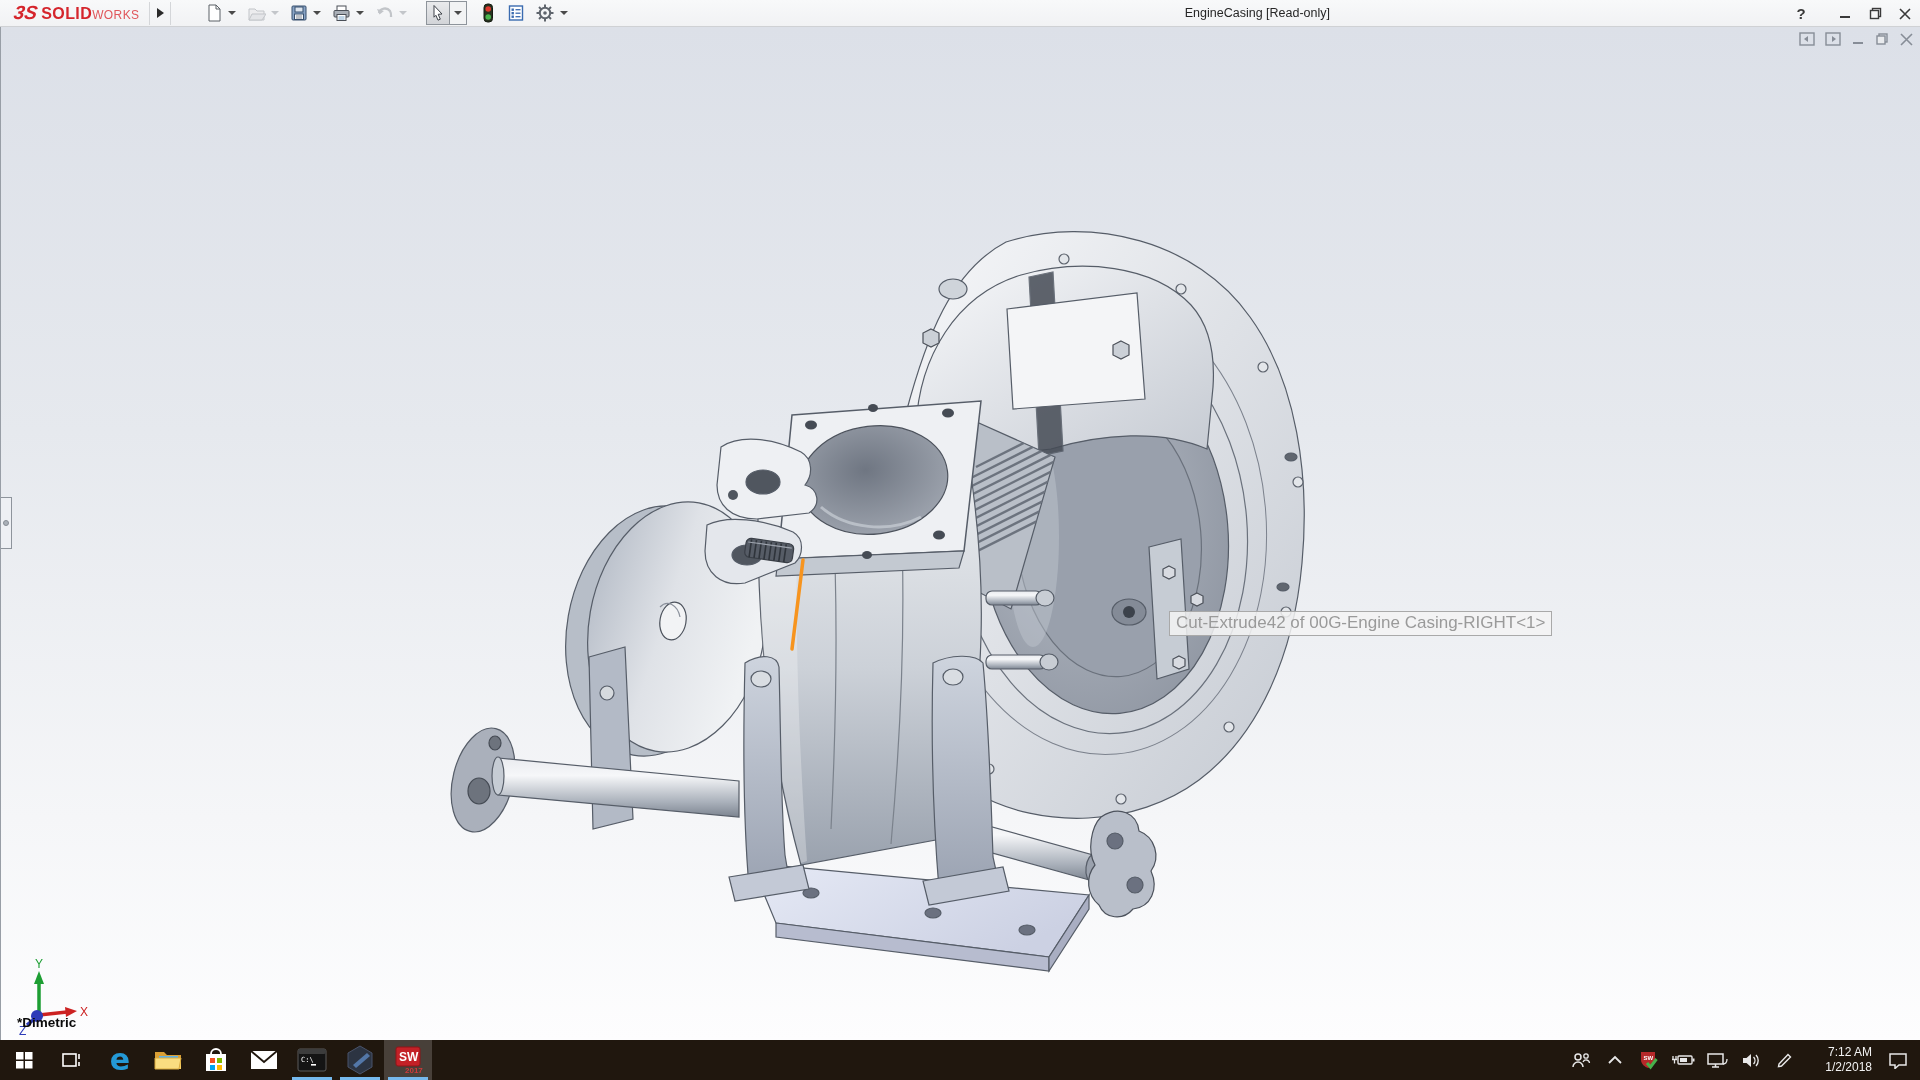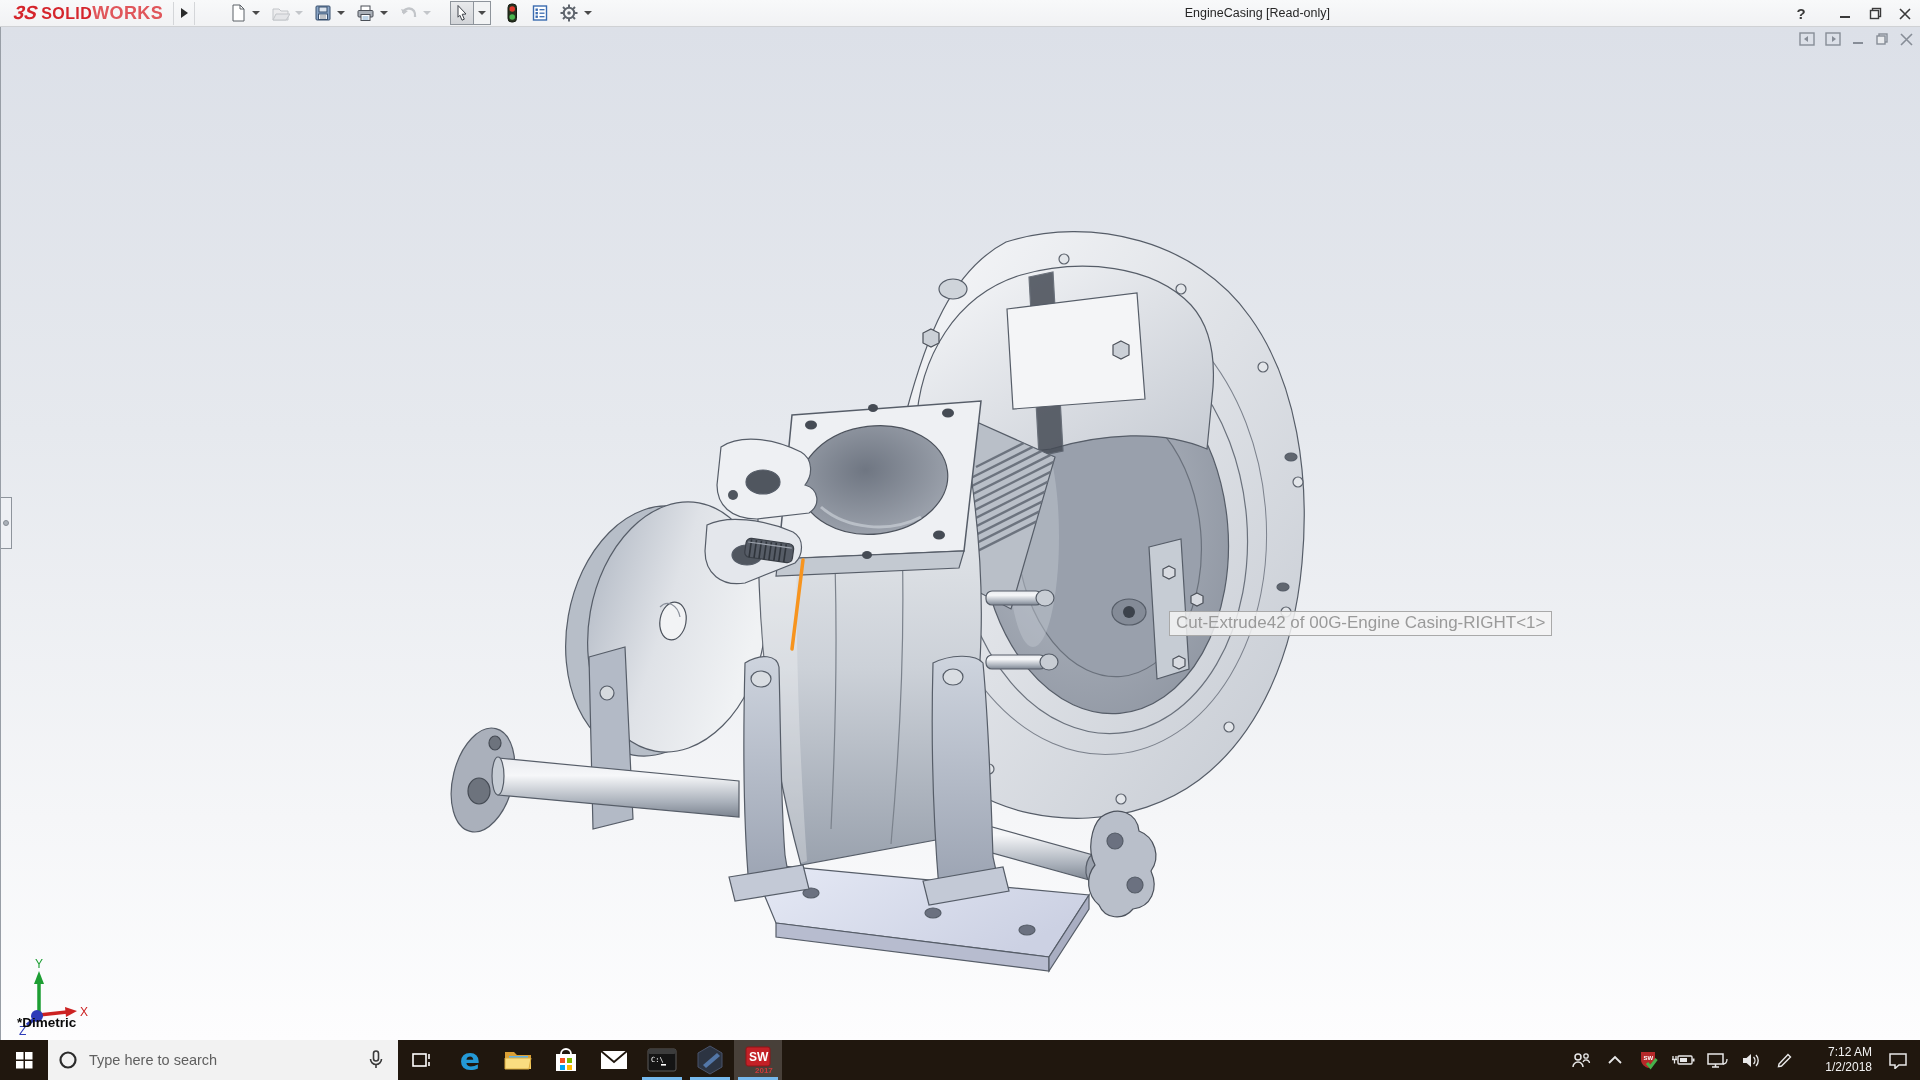--- a/index.html
+++ b/index.html
@@ -6,21 +6,21 @@
   html,body { width:1920px; height:1080px; overflow:hidden; font-family:"Liberation Sans",sans-serif; }
   body { position:relative; background:#fff; }
 
   
   .titlebar { position:absolute; left:0; top:0; width:1920px; height:27px;
     background:linear-gradient(#f8f9fa,#f1f2f4); border-bottom:1px solid #cfd1d4;
     display:flex; align-items:center; z-index:30; }
   .brand { display:flex; align-items:baseline; margin-left:14px; white-space:nowrap; }
   .brand .mark { font-style:italic; font-weight:bold; font-size:19px; color:#d5252c; transform:skewX(-10deg); margin-right:4px; }
   .brand .solid { font-weight:bold; font-size:16px; color:#d5252c; letter-spacing:.4px; }
-  .brand .works { font-weight:700; font-size:18px; color:#e0565b; letter-spacing:.4px; }
+  .brand .works { font-weight:400; font-size:12px; color:#e0565b; letter-spacing:.4px; }
   .flyout { width:22px; height:23px; margin-left:10px; border-left:1px solid #d4d6d9; border-right:1px solid #d4d6d9;
     display:flex; align-items:center; justify-content:center; }
   .flyout .tri { width:0; height:0; border-left:7px solid #2a2a2a; border-top:5px solid transparent; border-bottom:5px solid transparent; }
   .qat { display:flex; align-items:center; margin-left:28px; }
   .qat .btn { height:22px; display:flex; align-items:center; padding:0 2px; margin-left:4px; }
   .qat .caret { width:0; height:0; border-top:4px solid #4a4a4a; border-left:4px solid transparent; border-right:4px solid transparent; margin:0 5px 0 3px; }
   .qat .caret.dis { border-top-color:#c3c6ca; }
   .selbox { border:1px solid #8e949b; background:linear-gradient(#e9eaec,#d2d4d8); height:24px; display:flex; align-items:center; padding:0 2px; margin-left:14px; }
   .selcaret { border:1px solid #8e949b; border-left:none; height:24px; display:flex; align-items:center; padding:0 4px; background:#f2f3f4; }
   .win-title { position:absolute; left:1100px; top:0; width:230px; height:39px; line-height:27px;
@@ -413,31 +413,20 @@
 <div class="taskbar">
   <div class="tb-start">
     <svg width="17" height="17">
       <rect x="0" y="0" width="7.5" height="7.5" fill="#fff"></rect>
         <rect x="9" y="0" width="7.5" height="7.5" fill="#fff"></rect>
       <rect x="0" y="9" width="7.5" height="7.5" fill="#fff"></rect>
         <rect x="9" y="9" width="7.5" height="7.5" fill="#fff"></rect>
     </svg>
   </div>
 
-  <div class="tb-search">
-    <svg width="22" height="22" style="margin-left:9px">
-      <circle cx="11" cy="11" r="7.5" fill="none" stroke="#2b2b2b" stroke-width="2.2"></circle>
-    </svg>
-    <span class="ph">Type here to search</span>
-    <svg width="20" height="22" style="margin-right:12px">
-      <rect x="7.5" y="2" width="5" height="10" rx="2.5" fill="none" stroke="#3a3a3a" stroke-width="1.6"></rect>
-      <path d="M4.5,10 a5.5,5.5 0 0 0 11,0" fill="none" stroke="#3a3a3a" stroke-width="1.6"></path>
-      <line x1="10" y1="16" x2="10" y2="19" stroke="#3a3a3a" stroke-width="1.6"></line>
-    </svg>
-  </div>
 
   <div class="tb-btn">
     <svg width="20" height="18">
       <rect x="1" y="3" width="13" height="12" fill="none" stroke="#fff" stroke-width="1.6"></rect>
       <line x1="17" y1="3" x2="17" y2="8" stroke="#fff" stroke-width="1.6"></line>
       <line x1="17" y1="11" x2="17" y2="15" stroke="#fff" stroke-width="1.6"></line>
     </svg>
   </div>
 
   <div class="tb-btn">

